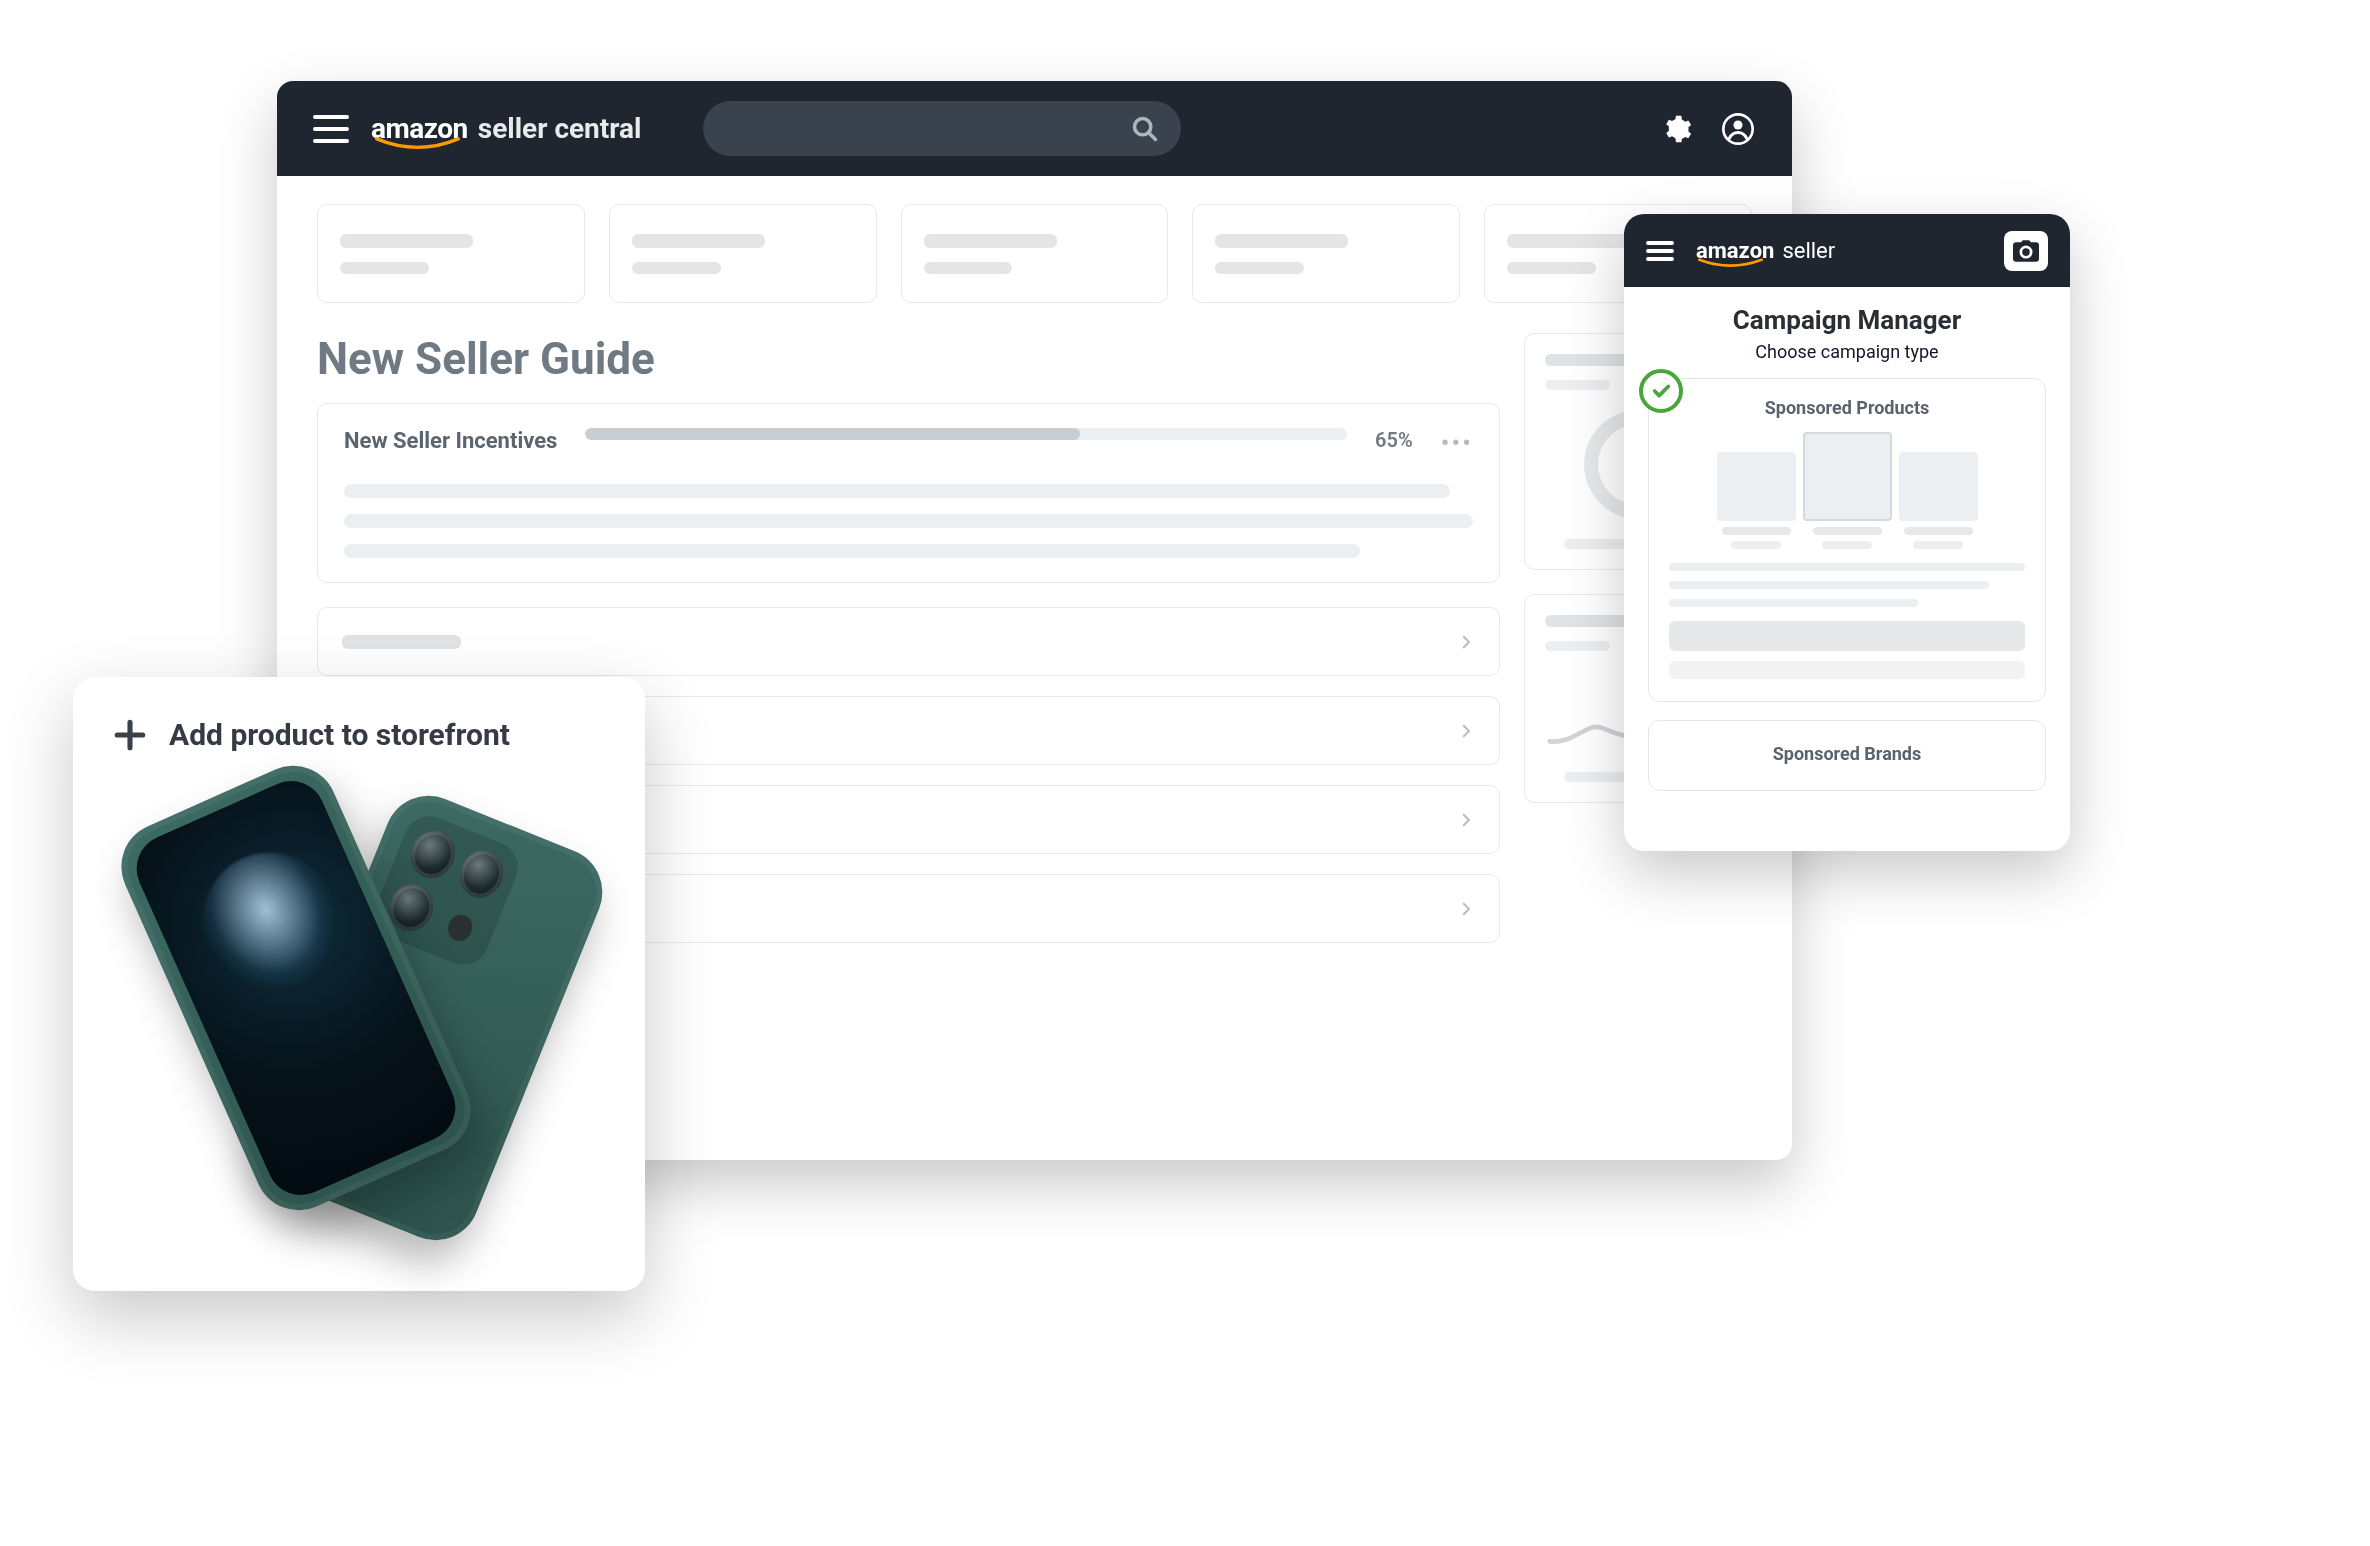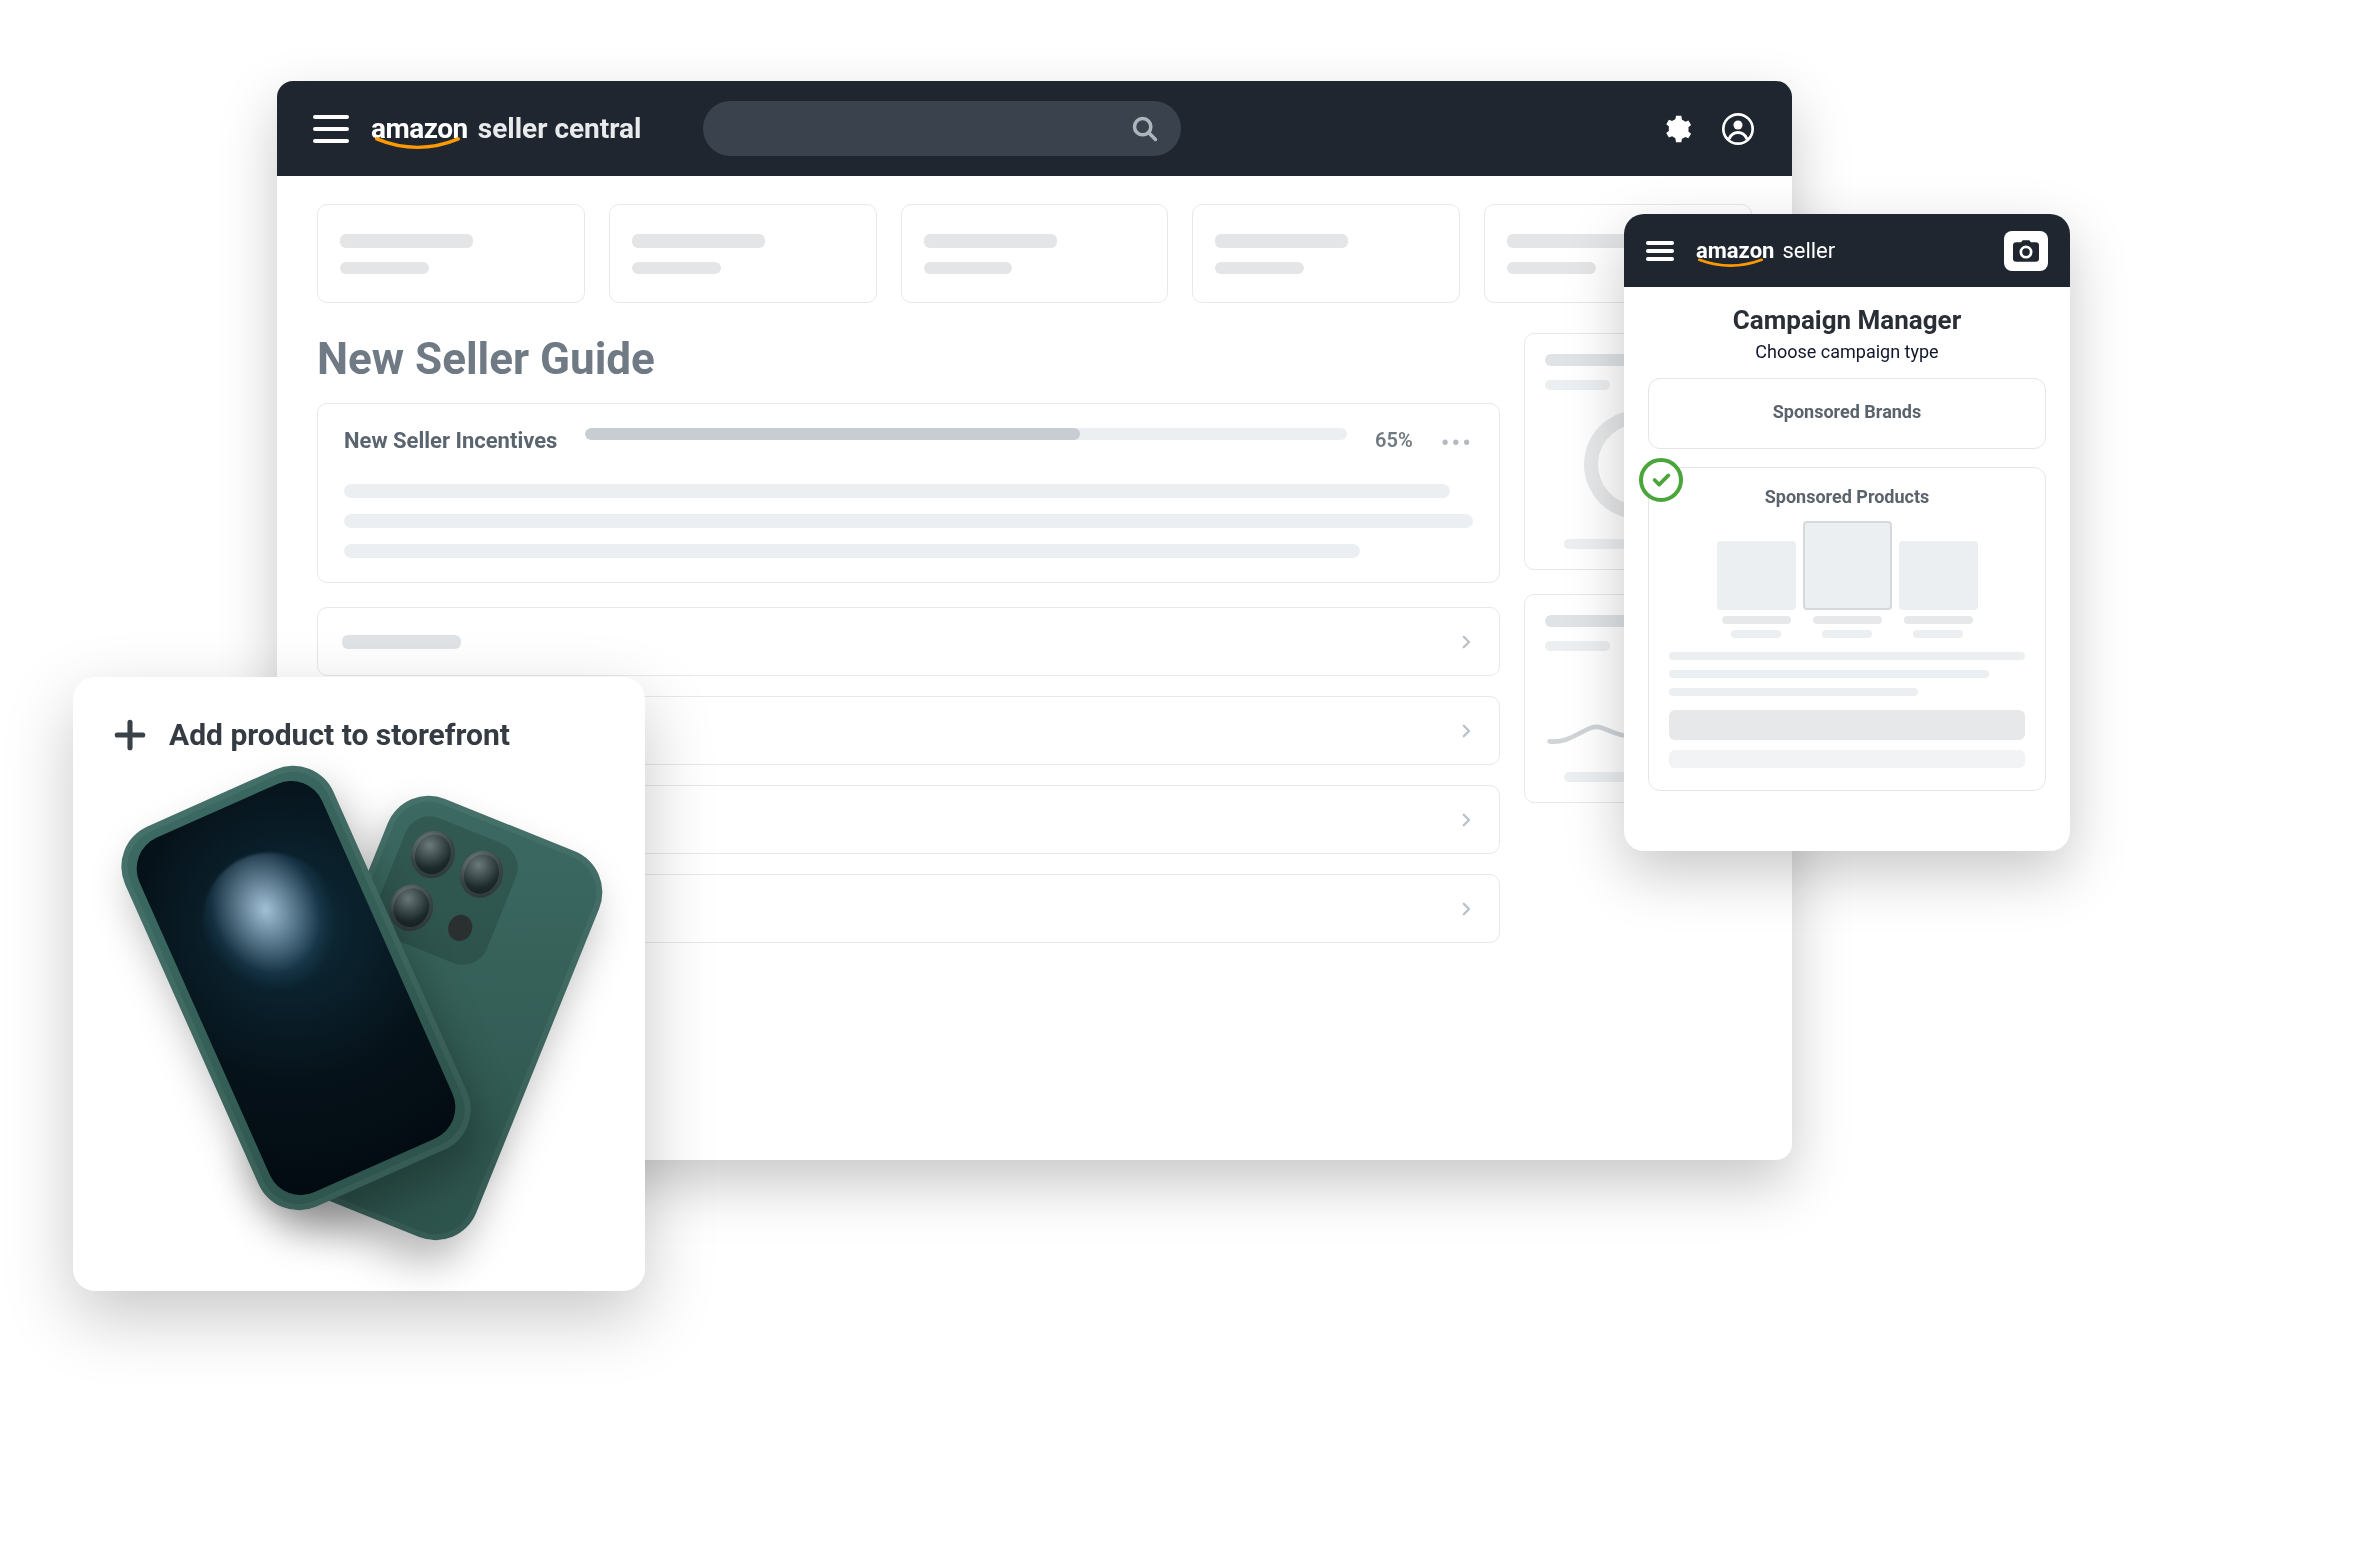--- a/index.html
+++ b/index.html
@@ -384,24 +384,20 @@
       <div class="cam-btn">
         <svg width="26" height="22" viewBox="0 0 24 20">
           <path fill="#1f2630" d="M9 0l-1.5 2H3a3 3 0 00-3 3v12a3 3 0 003 3h18a3 3 0 003-3V5a3 3 0 00-3-3h-4.5L15 0H9zm3 5a6 6 0 110 12 6 6 0 010-12zm0 2.5a3.5 3.5 0 100 7 3.5 3.5 0 000-7z"></path>
         </svg>
       </div>
     </div>
 
     <div class="cm-body">
       <div class="cm-title">Campaign Manager</div>
       <div class="cm-sub">Choose campaign type</div>
-
-      <div class="cm-card simple">
-        <h4>Sponsored Brands</h4>
-      </div>
 
       <div class="cm-card">
         <div class="check-badge">
           <svg width="22" height="22" viewBox="0 0 24 24">
               <path d="M5 12l5 5L20 7" stroke="#4aa53a" stroke-width="4" fill="none" stroke-linecap="round" stroke-linejoin="round"></path>
             </svg>
         </div>
         <h4>Sponsored Products</h4>
         <div class="thumb-row">
           <div class="thumb">
@@ -421,20 +417,24 @@
             </div>
         </div>
         <div class="cm-lines">
             <div class="ln"></div>
             <div class="ln"></div>
             <div class="ln"></div>
           </div>
         <div class="cm-btn"></div>
         <div class="cm-sec"></div>
       </div>
+
+      <div class="cm-card simple">
+        <h4>Sponsored Brands</h4>
+      </div>
     </div>
   </div>
 
   <div class="add-card">
     <div class="add-head">
       <svg class="plus-icon" viewBox="0 0 24 24">
         <path d="M12 3v18M3 12h18" stroke="#3a4148" stroke-width="3.6" stroke-linecap="round"></path>
       </svg>
       <span class="add-title">Add product to storefront</span>
     </div>

